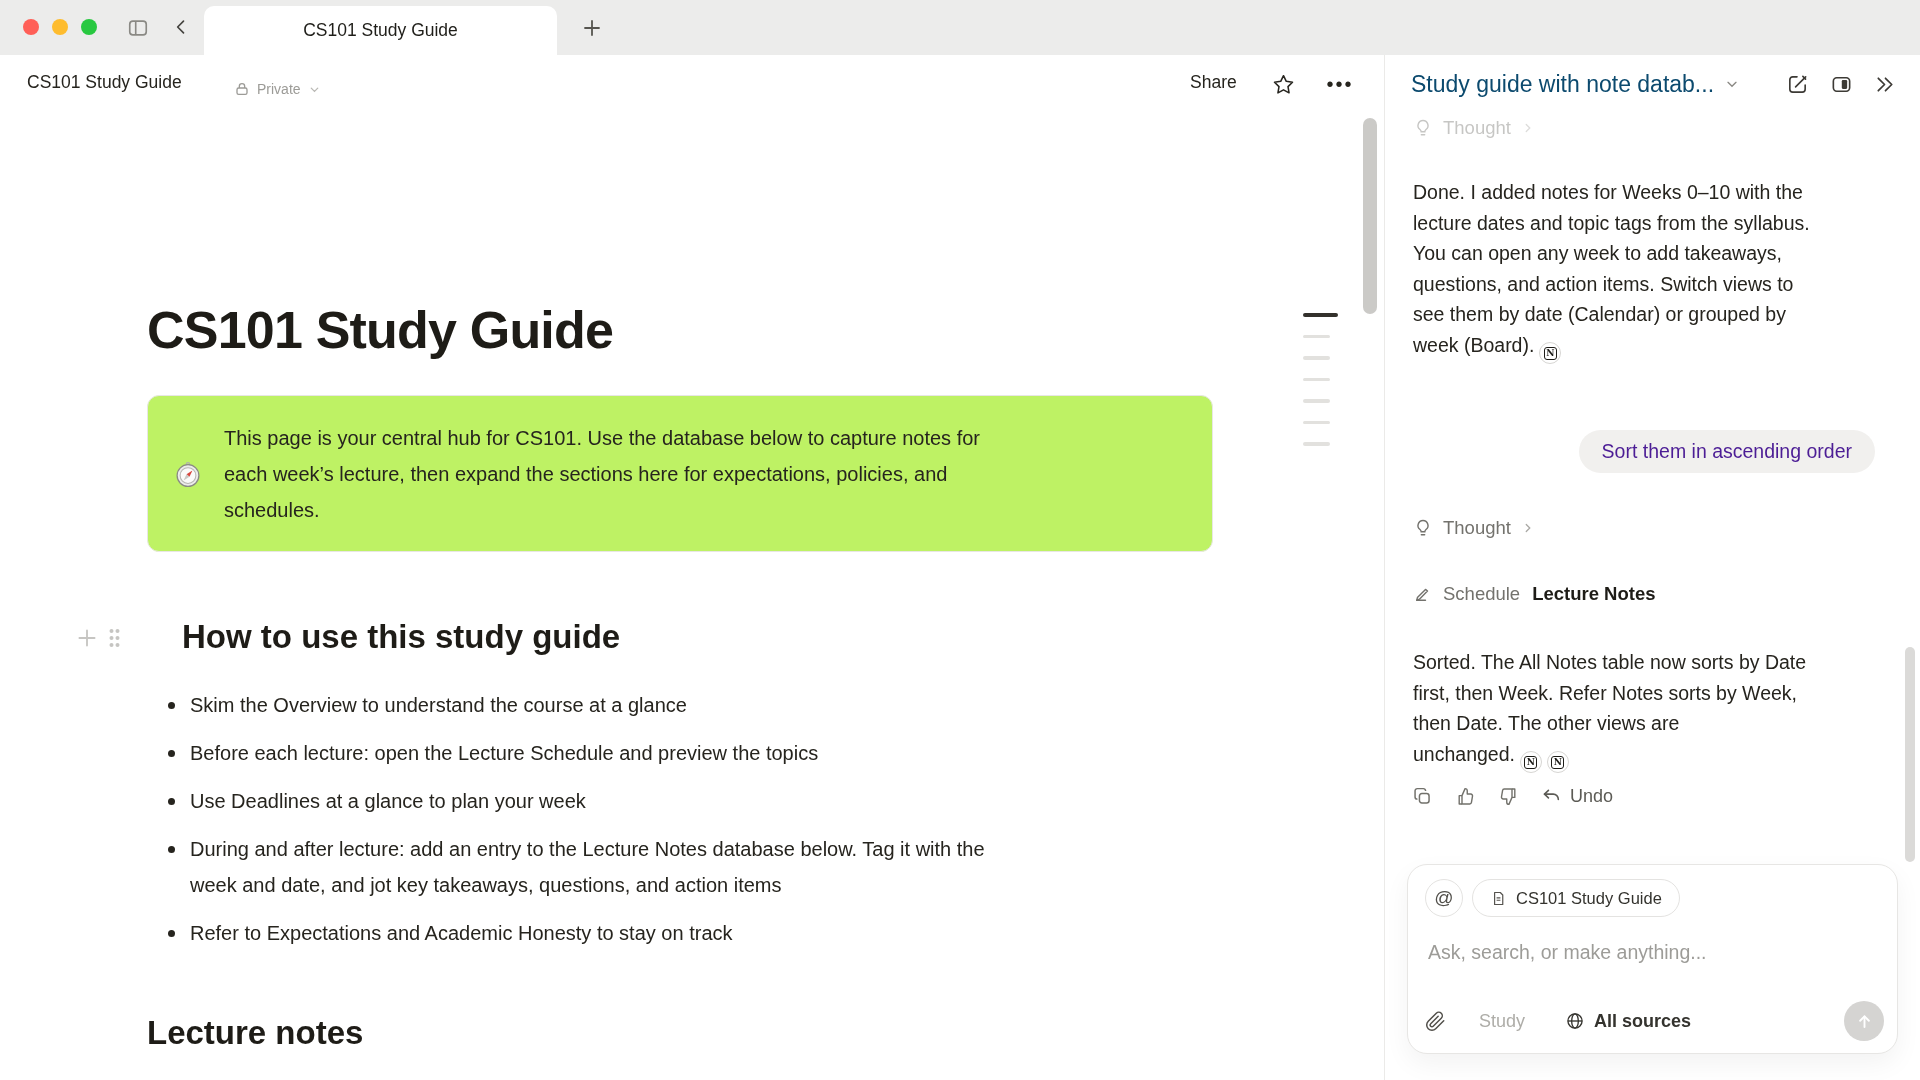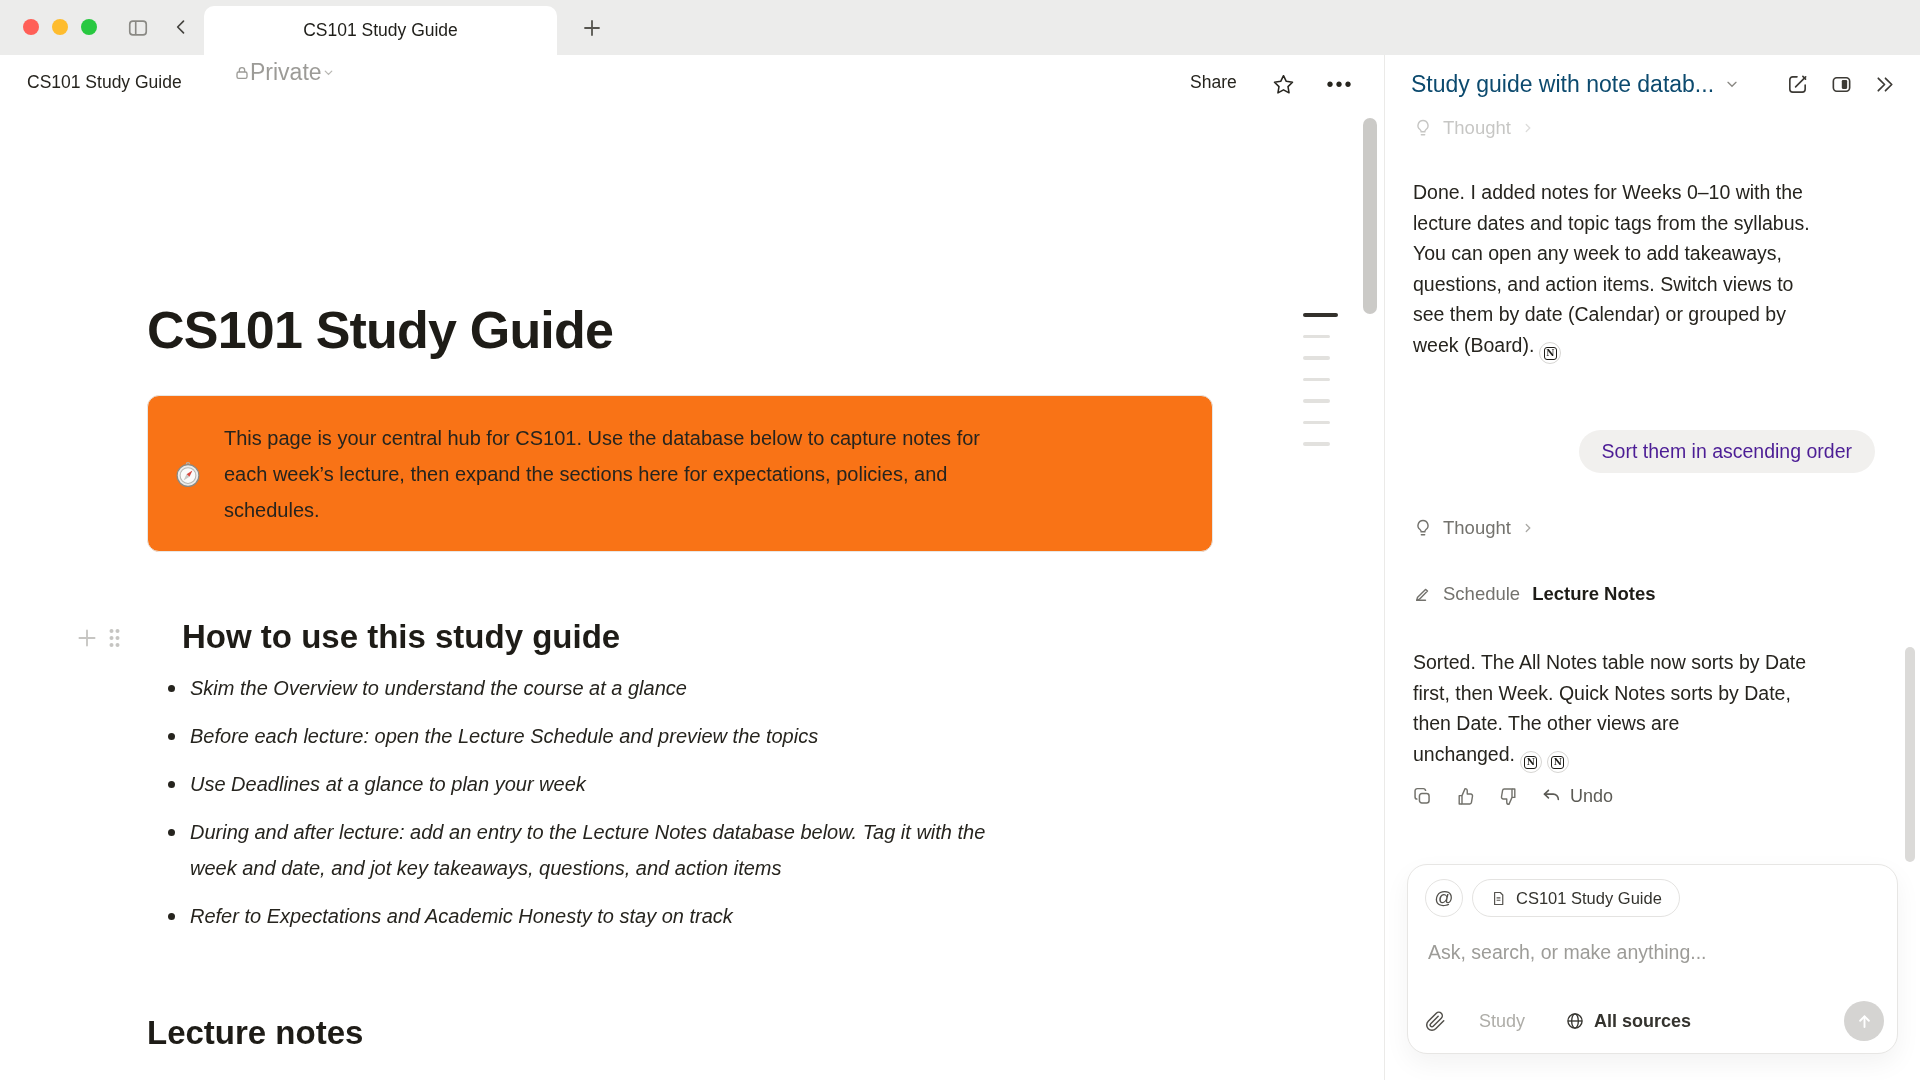--- a/index.html
+++ b/index.html
@@ -10,34 +10,34 @@
   
   .tabbar { position:absolute; left:0; top:0; width:1920px; height:55px; background:#ececeb; }
   .tlight { position:absolute; top:19px; width:16px; height:16px; border-radius:50%; }
   .icbtn { position:absolute; display:flex; align-items:center; justify-content:center; }
   .tab { position:absolute; left:204px; top:6px; width:353px; height:49px; background:#fff;
          border-radius:10px 10px 0 0; display:flex; align-items:center; justify-content:center;
          font-size:17.5px; font-weight:500; color:#1f1e19; }
   
   .pheader { position:absolute; left:0; top:55px; width:1384px; height:55px; background:#fff; }
   .crumb { position:absolute; left:27px; top:17px; font-size:17.5px; color:#26241e; }
-  .priv { position:absolute; left:234px; top:4px; display:flex; align-items:center; 
-          color:#9c9b97; font-size:23px; }
+  .priv { position:absolute; left:234px; top:26px; display:flex; align-items:center; gap:7px;
+          color:#9c9b97; font-size:14px; }
   .share { position:absolute; left:1190px; top:17px; font-size:17.5px; color:#26241e; }
 
   
   .doc { position:absolute; left:147px; top:110px; width:1070px; }
   .h1 { position:absolute; top:190px; font-size:52px; font-weight:700; letter-spacing:-0.8px; color:#1e1c17; white-space:nowrap; }
   .callout { position:absolute; top:285px; width:1066px; height:157px; border:1px solid #e8e7e4;
-             border-radius:12px; display:flex; align-items:center; padding:0 26px; gap:22px; background:#f97316; }
+             border-radius:12px; display:flex; align-items:center; padding:0 26px; gap:22px; background:#bef264; }
   .callout-text { font-size:20px; line-height:36px; color:#26241e; white-space:pre-line; width:960px; }
   .h2 { position:absolute; font-size:33px; font-weight:700; color:#1e1c17; white-space:nowrap; }
   .h2a { top:508px;margin-left:35px; } .h2b { top:904px; }
   .blockctl { position:absolute; color:#c6c5c2; }
-  .bullets { position:absolute; top:560px; width:1015px; list-style:none;font-style:italic; }
+  .bullets { position:absolute; top:577px; width:1015px; list-style:none; }
   .bullets li { position:relative; padding-left:43px; font-size:20px; line-height:36px;
                 margin-bottom:12px; color:#26241e; white-space:pre-line; }
   .bullets li::before { content:""; position:absolute; left:21px; top:14.5px; width:7px; height:7px;
                         border-radius:50%; background:#26241e; }
   
   .toc { position:absolute; left:1303px; top:313px; }
   .toc .dash { height:3.5px; border-radius:2px; background:#e2e1de; width:27px; margin-bottom:18px; }
   .toc .dash.active { background:#33312c; width:35px; }
   .mscroll { position:absolute; left:1363px; top:118px; width:14px; height:196px; border-radius:7px; background:#cbcac7; }
   .pscroll { position:absolute; left:1905px; top:647px; width:10px; height:215px; border-radius:5px; background:#dbdad8; }
@@ -258,21 +258,21 @@
       <svg width="20" height="20" viewBox="0 0 24 24" fill="none" stroke="#73726d" stroke-width="1.7" stroke-linecap="round" stroke-linejoin="round">
           <path d="M4.5 19.5h10.5"></path>
           <path d="M4.5 19.5l.8-3.2L15 6.5l2.4 1.9-9.7 9.8z"></path>
         </svg>
       <span class="ulabel">Schedule</span>
       <span class="utarget">Lecture Notes</span>
     </div>
 
     <div class="msg" style="top:592px">
       <span class="mtext">Sorted. The All Notes table now sorts by Date
-first, then Week. Quick Notes sorts by Date,
+first, then Week. Refer Notes sorts by Week,
 then Date. The other views are
 unchanged.</span><span class="nbadge">
           <span>N</span>
         </span><span class="nbadge">
           <span>N</span>
         </span>
     </div>
 
     <div class="actions">
       <svg width="21" height="21" viewBox="0 0 24 24" fill="none" stroke="currentColor" stroke-width="1.7" stroke-linejoin="round">

